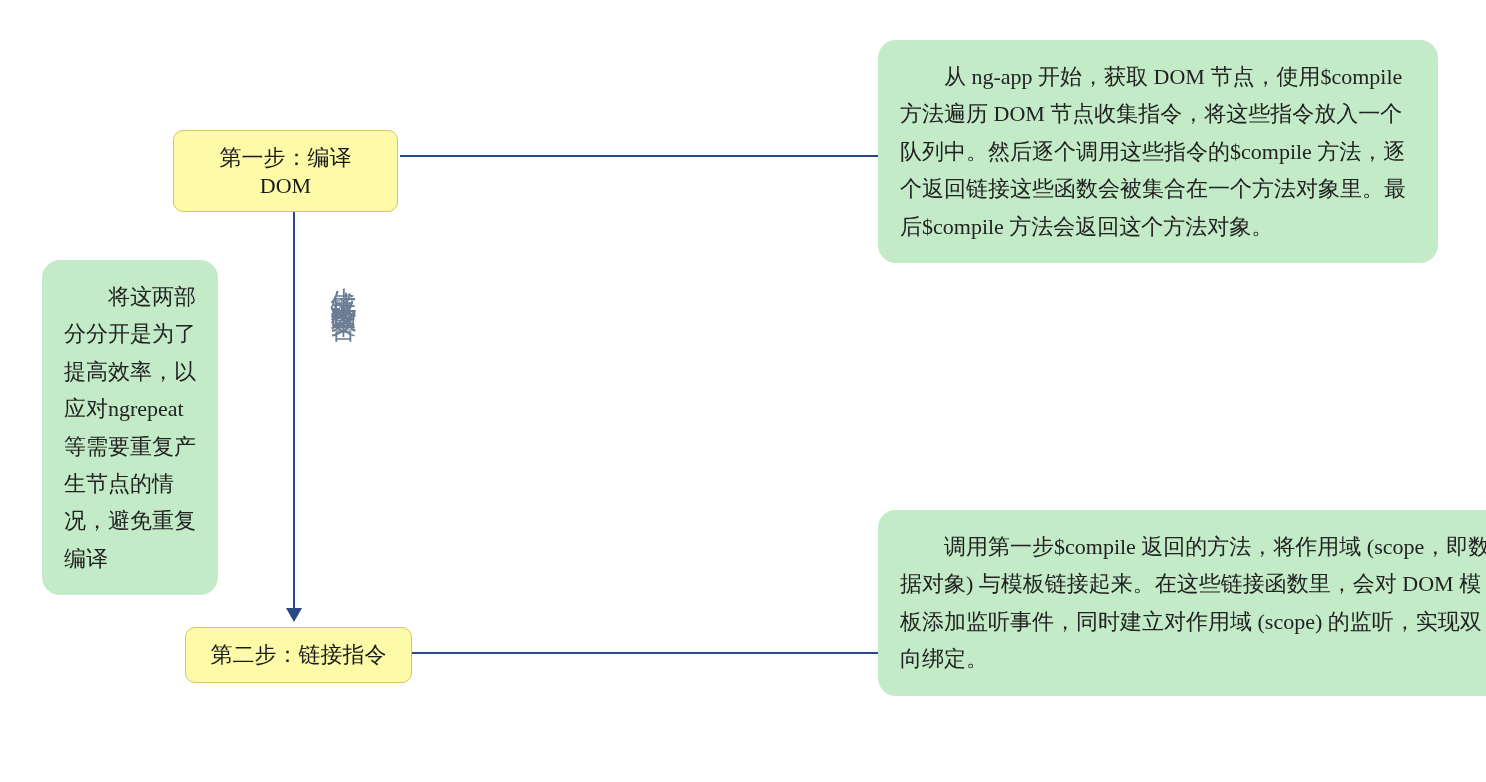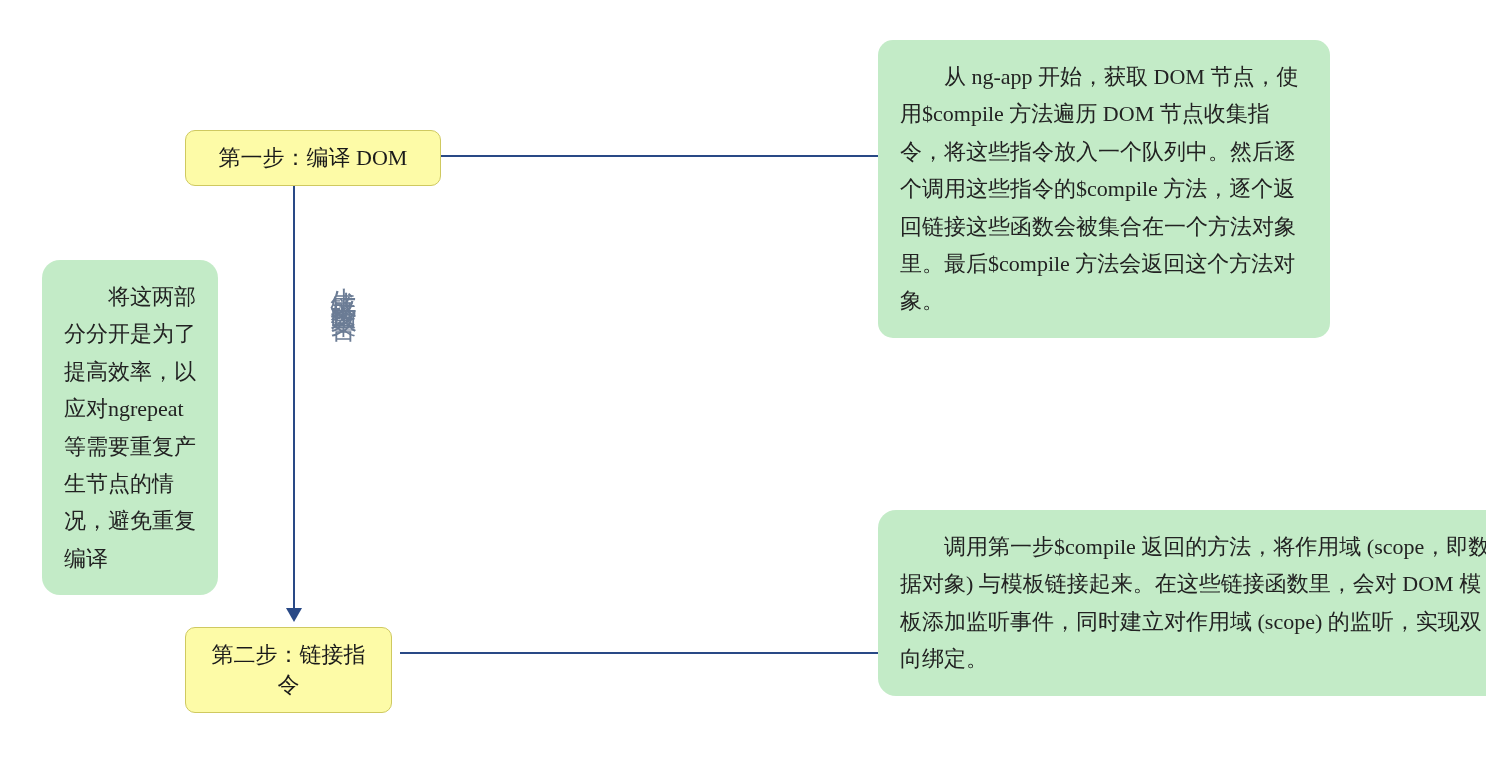--- a/index.html
+++ b/index.html
@@ -63,33 +63,33 @@
 </head>
 <body>
 
 <div class="connector" style="left: 400px; top: 155px; width: 480px; height: 2px;"></div>
 
 <div class="connector" style="left: 400px; top: 652px; width: 480px; height: 2px;"></div>
 
 <div class="connector" style="left: 293px; top: 180px; width: 2px; height: 430px;"></div>
 <div class="arrow-head" style="left: 286px; top: 608px;"></div>
 
-<div class="yellow-box" style="left: 185px; top: 130px; width: 256px;">
+<div class="yellow-box" style="left: 173px; top: 130px; width: 225px;">
   <span>第一步：编译 DOM</span>
 </div>
 
-<div class="yellow-box" style="left: 185px; top: 627px; width: 207px;">
+<div class="yellow-box" style="left: 185px; top: 627px; width: 227px;">
   <span>第二步：链接指令</span>
 </div>
 
 <div class="vertical-text" style="left: 326px; top: 267px;">生成链接函数集合</div>
 
 <div class="green-box" style="left: 42px; top: 260px; width: 176px;">
   <p>将这两部分分开是为了提高效率，以应对ngrepeat 等需要重复产生节点的情况，避免重复编译</p>
 </div>
 
-<div class="green-box" style="left: 878px; top: 40px; width: 452px; border-radius: 15px;">
+<div class="green-box" style="left: 878px; top: 40px; width: 560px;">
   <p>从 ng-app 开始，获取 DOM 节点，使用$compile 方法遍历 DOM 节点收集指令，将这些指令放入一个队列中。然后逐个调用这些指令的$compile 方法，逐个返回链接这些函数会被集合在一个方法对象里。最后$compile 方法会返回这个方法对象。</p>
 </div>
 
 <div class="green-box" style="left: 878px; top: 510px; width: 636px;">
   <p>调用第一步$compile 返回的方法，将作用域 (scope，即数据对象) 与模板链接起来。在这些链接函数里，会对 DOM 模板添加监听事件，同时建立对作用域 (scope) 的监听，实现双向绑定。</p>
 </div>
 
 </body></html>

